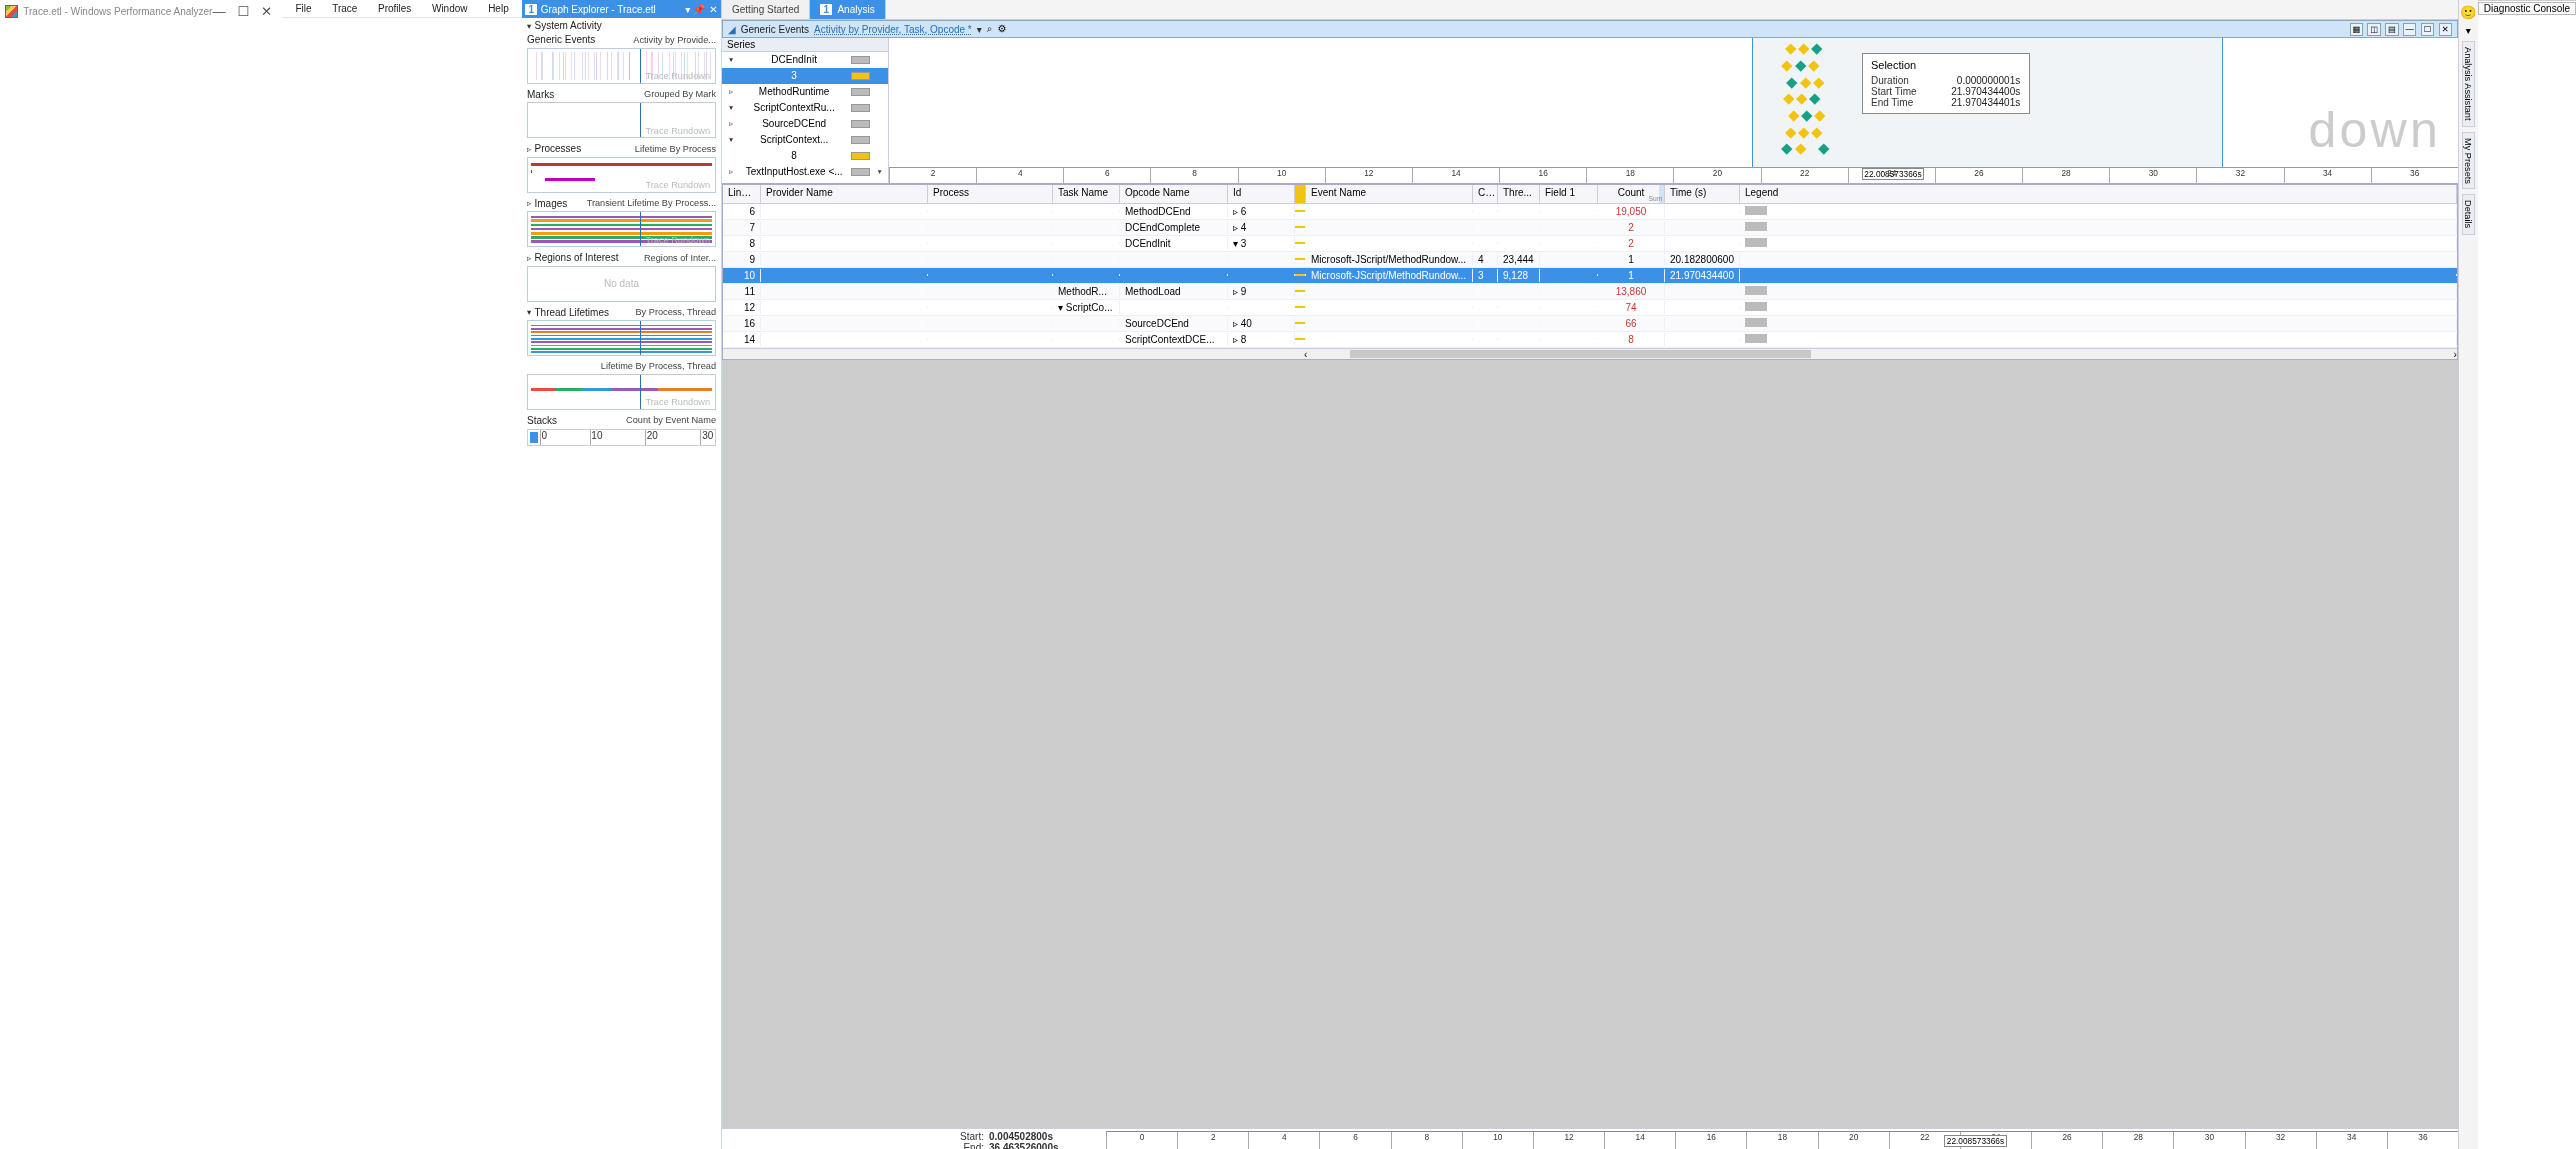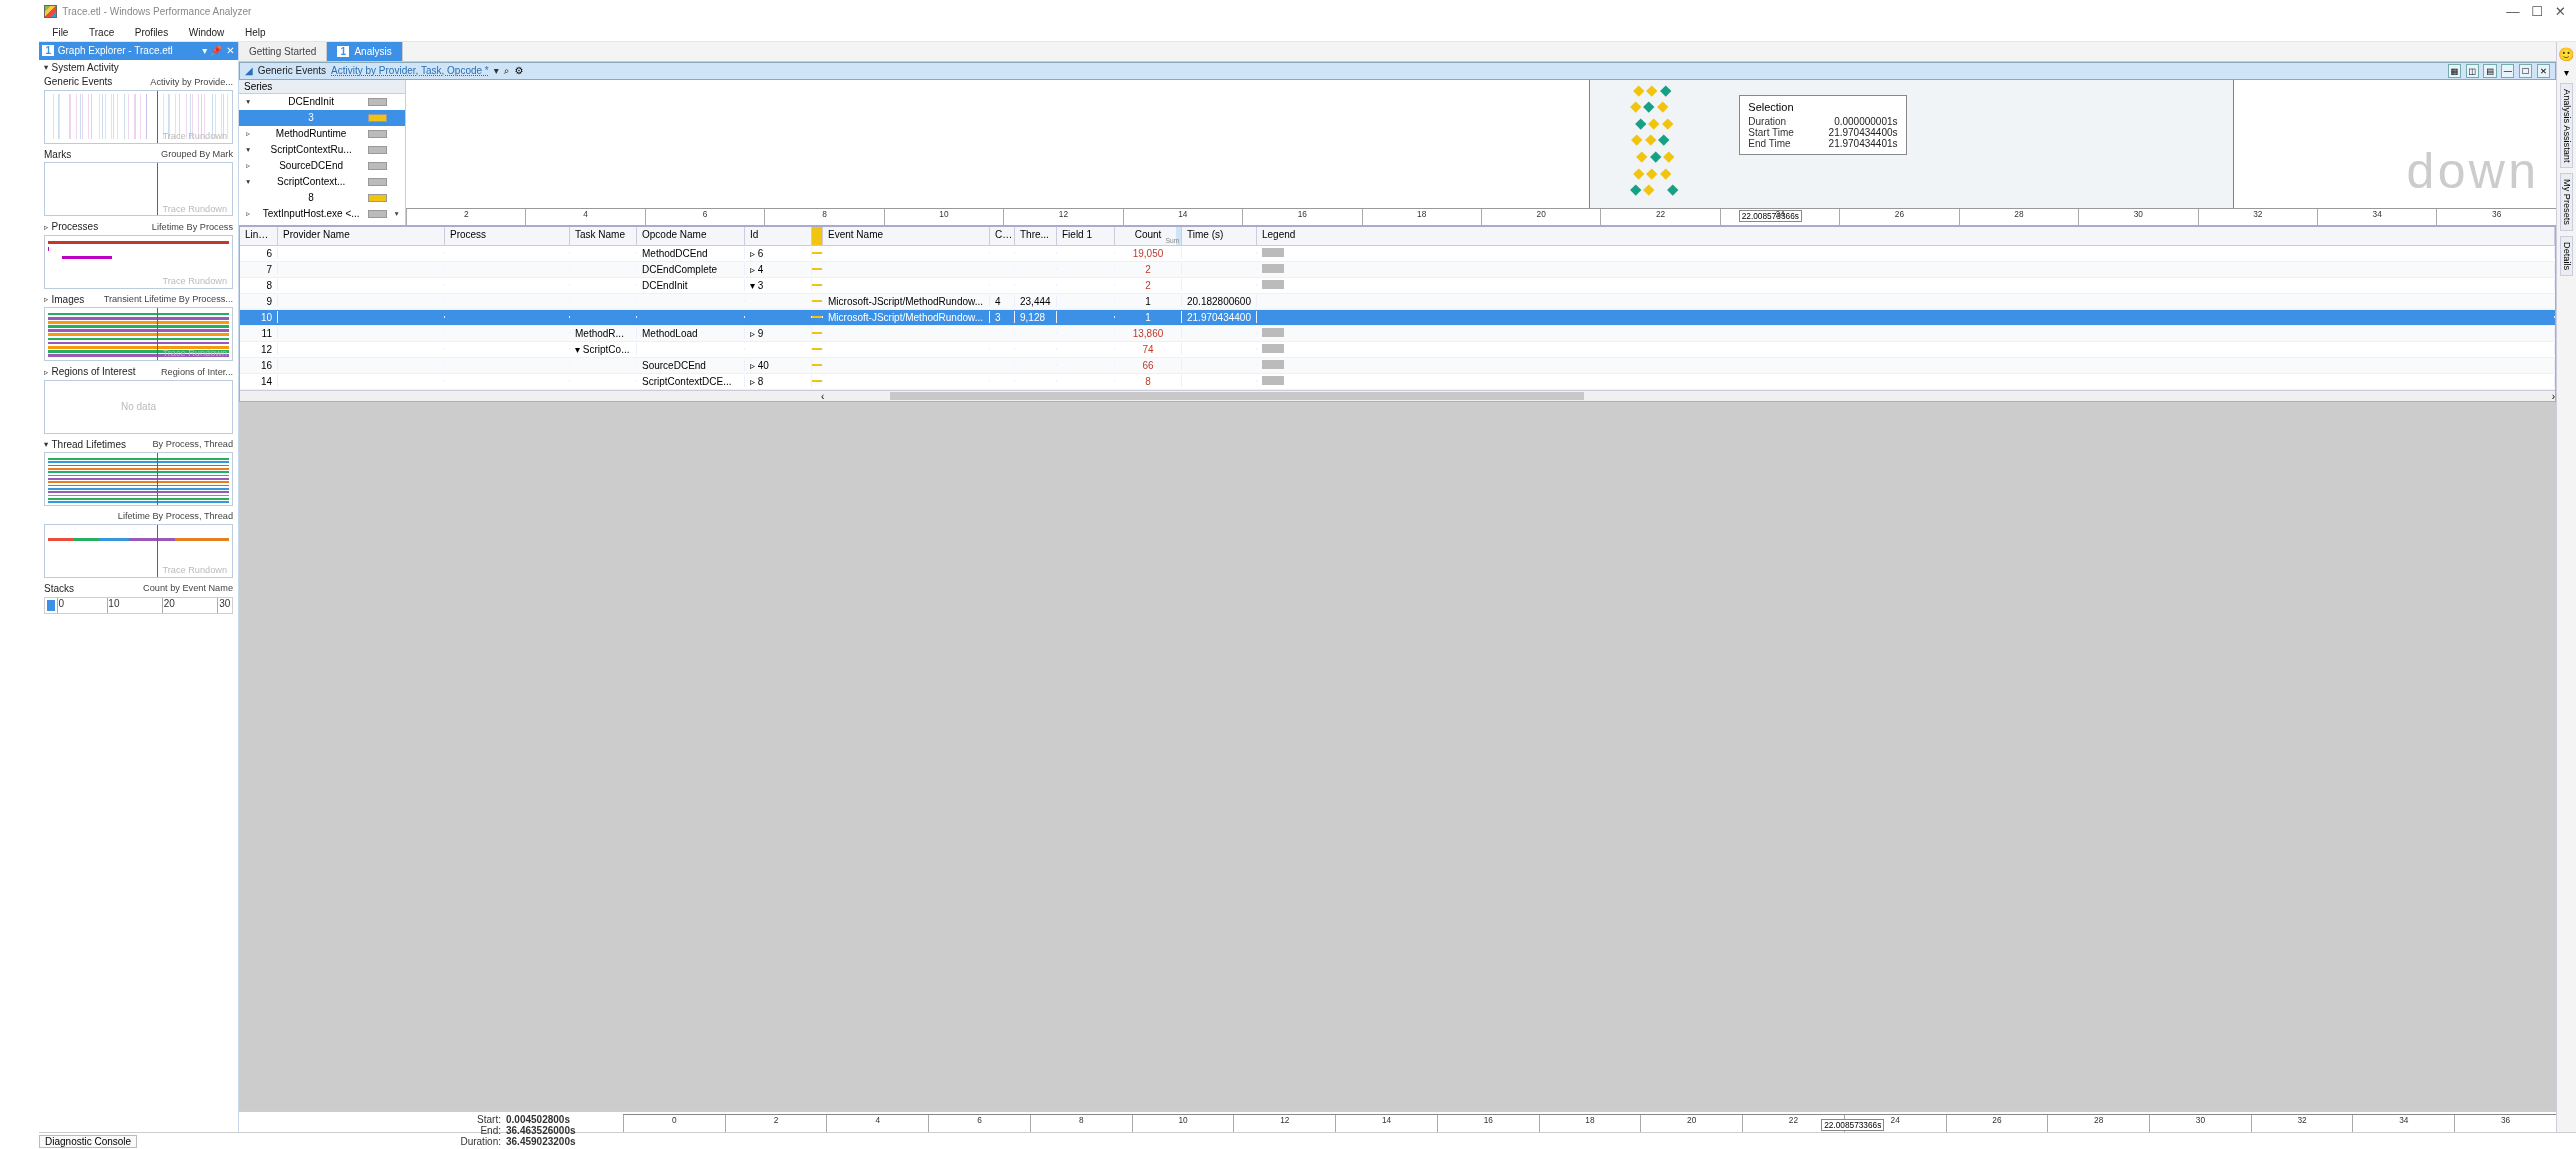--- a/index.html
+++ b/index.html
@@ -1,36 +1,36 @@
 <!DOCTYPE html>
 <html><head>
 <meta charset="utf-8">
 <style>
 * { box-sizing: border-box; margin: 0; padding: 0; font-family: "Segoe UI", Tahoma, sans-serif; font-size: 10px; }
 html, body { width: 100%; height: 100%; overflow: hidden; background: #fff; }
-.app { display: flex; flex-direction: column; height: 100vh; padding-left: 39px; }
+.app { display: flex; flex-direction: row; height: 100vh; }
 .titlebar { display: flex; align-items: center; height: 23.4px; background: #fff; padding: 0 5px; color: #888; }
 .titlebar .app-icon { width: 13.3px; height: 13.3px; margin-right: 5px; display: inline-block; background: linear-gradient(135deg,#7cc242 25%,#f7c948 25% 50%,#e74c3c 50% 75%,#3498db 75%); border: 0.8px solid #666; }
 .titlebar .title { flex: 1; }
 .win-controls { display: flex; gap: 11.7px; padding-right: 5px; }
 .win-controls span { font-size: 13.3px; color: #555; cursor: default; }
 .menubar { display: flex; gap: 4px; height: 18.4px; align-items: center; padding: 0 5px; border-bottom: 0.8px solid #e5e5e5; }
 .menubar .item { padding: 1.7px 8.3px; color: #222; cursor: default; }
 .body-row { flex: 1; display: flex; min-height: 0; }
 
 .left-panel { width: 200px; background: #fff; border-right: 0.8px solid #c6d8ea; display: flex; flex-direction: column; overflow: hidden; }
 .lp-header { height: 18.4px; background: #3c91e6; color: #fff; display: flex; align-items: center; padding: 0 3.3px; gap: 3.3px; }
 .lp-header .badge { background: #fff; color: #3c91e6; padding: 0 3.3px; font-weight: bold; }
 .lp-header .title { flex: 1; }
 .lp-header .pin, .lp-header .close { font-size: 10px; color: #fff; }
 .lp-section-h { display: flex; align-items: center; padding: 1.7px 5px; gap: 3.3px; color: #222; }
 .lp-section-h .caret { font-size: 8.3px; color: #333; }
 .lp-section-h .name { font-weight: 400; }
 .lp-section-h .sub { margin-left: auto; color: #444; font-size: 9.2px; }
-.thumb { height: 54px; margin: 0.8px 5px 3.3px; border: 0.8px solid #bcd; position: relative; background: #fff; }
+.thumb { height: 36px; margin: 0.8px 5px 3.3px; border: 0.8px solid #bcd; position: relative; background: #fff; }
 .thumb .wm { position: absolute; right: 5px; bottom: 1.7px; color: #bbb; font-size: 9.2px; }
 .thumb-events { background:
   linear-gradient(#fff,#fff);
 }
 .thumb-events::before { content:""; position:absolute; inset:3.3px; background:
   repeating-linear-gradient(90deg, transparent 0 5px, rgba(200,100,200,.25) 5px 5.8px),
   repeating-linear-gradient(90deg, transparent 0 10px, rgba(50,120,200,.25) 10px 11px);
 }
 .thumb-vline::after { content:""; position:absolute; top:0; bottom:0; left:60%; width:0.8px; background:#2a6fb5; }
 .thumb-proc::before { content:""; position:absolute; left:3.3px; right:3.3px; top:5px; height:3.3px; background:#c0392b; }

